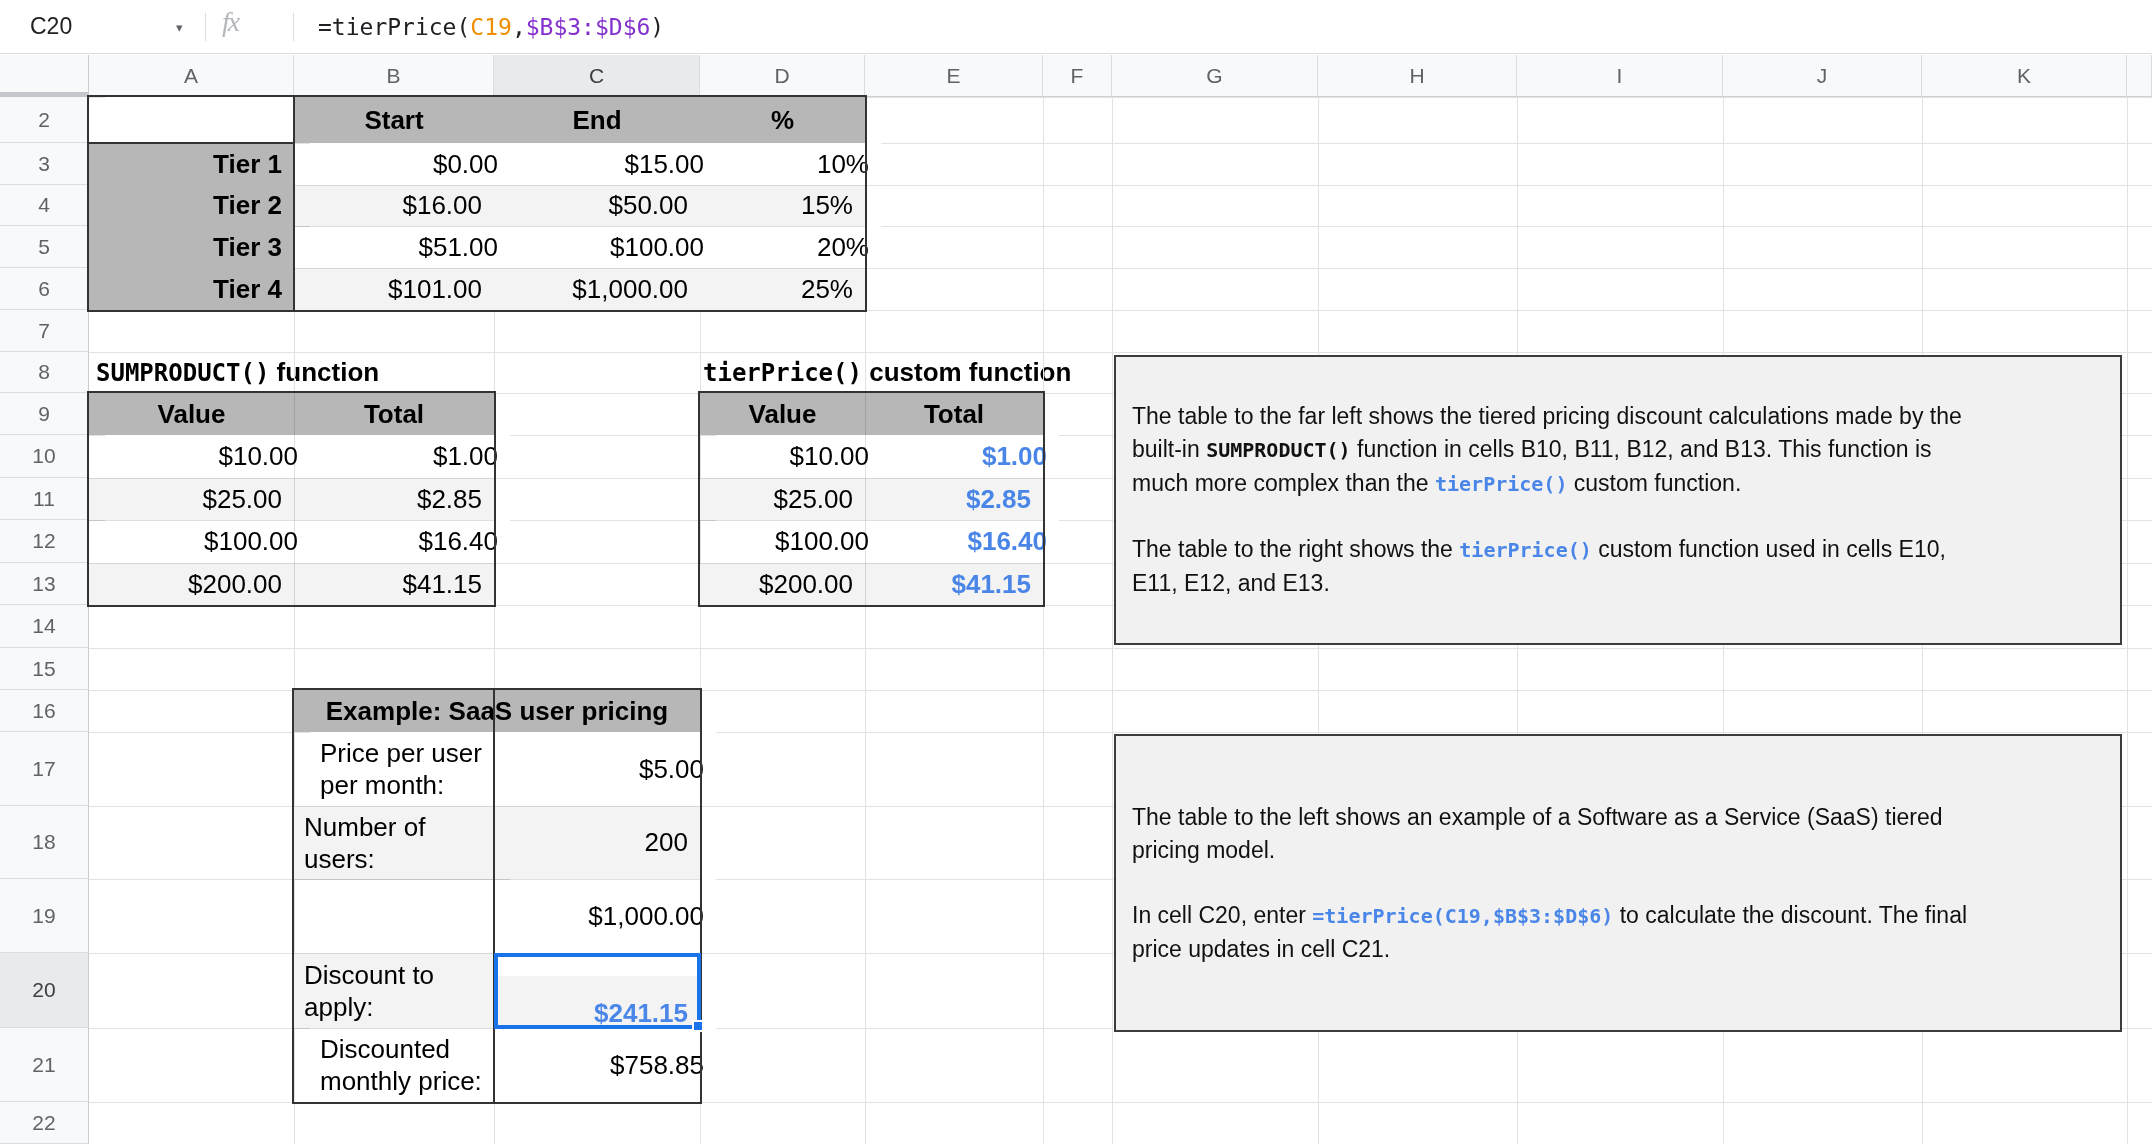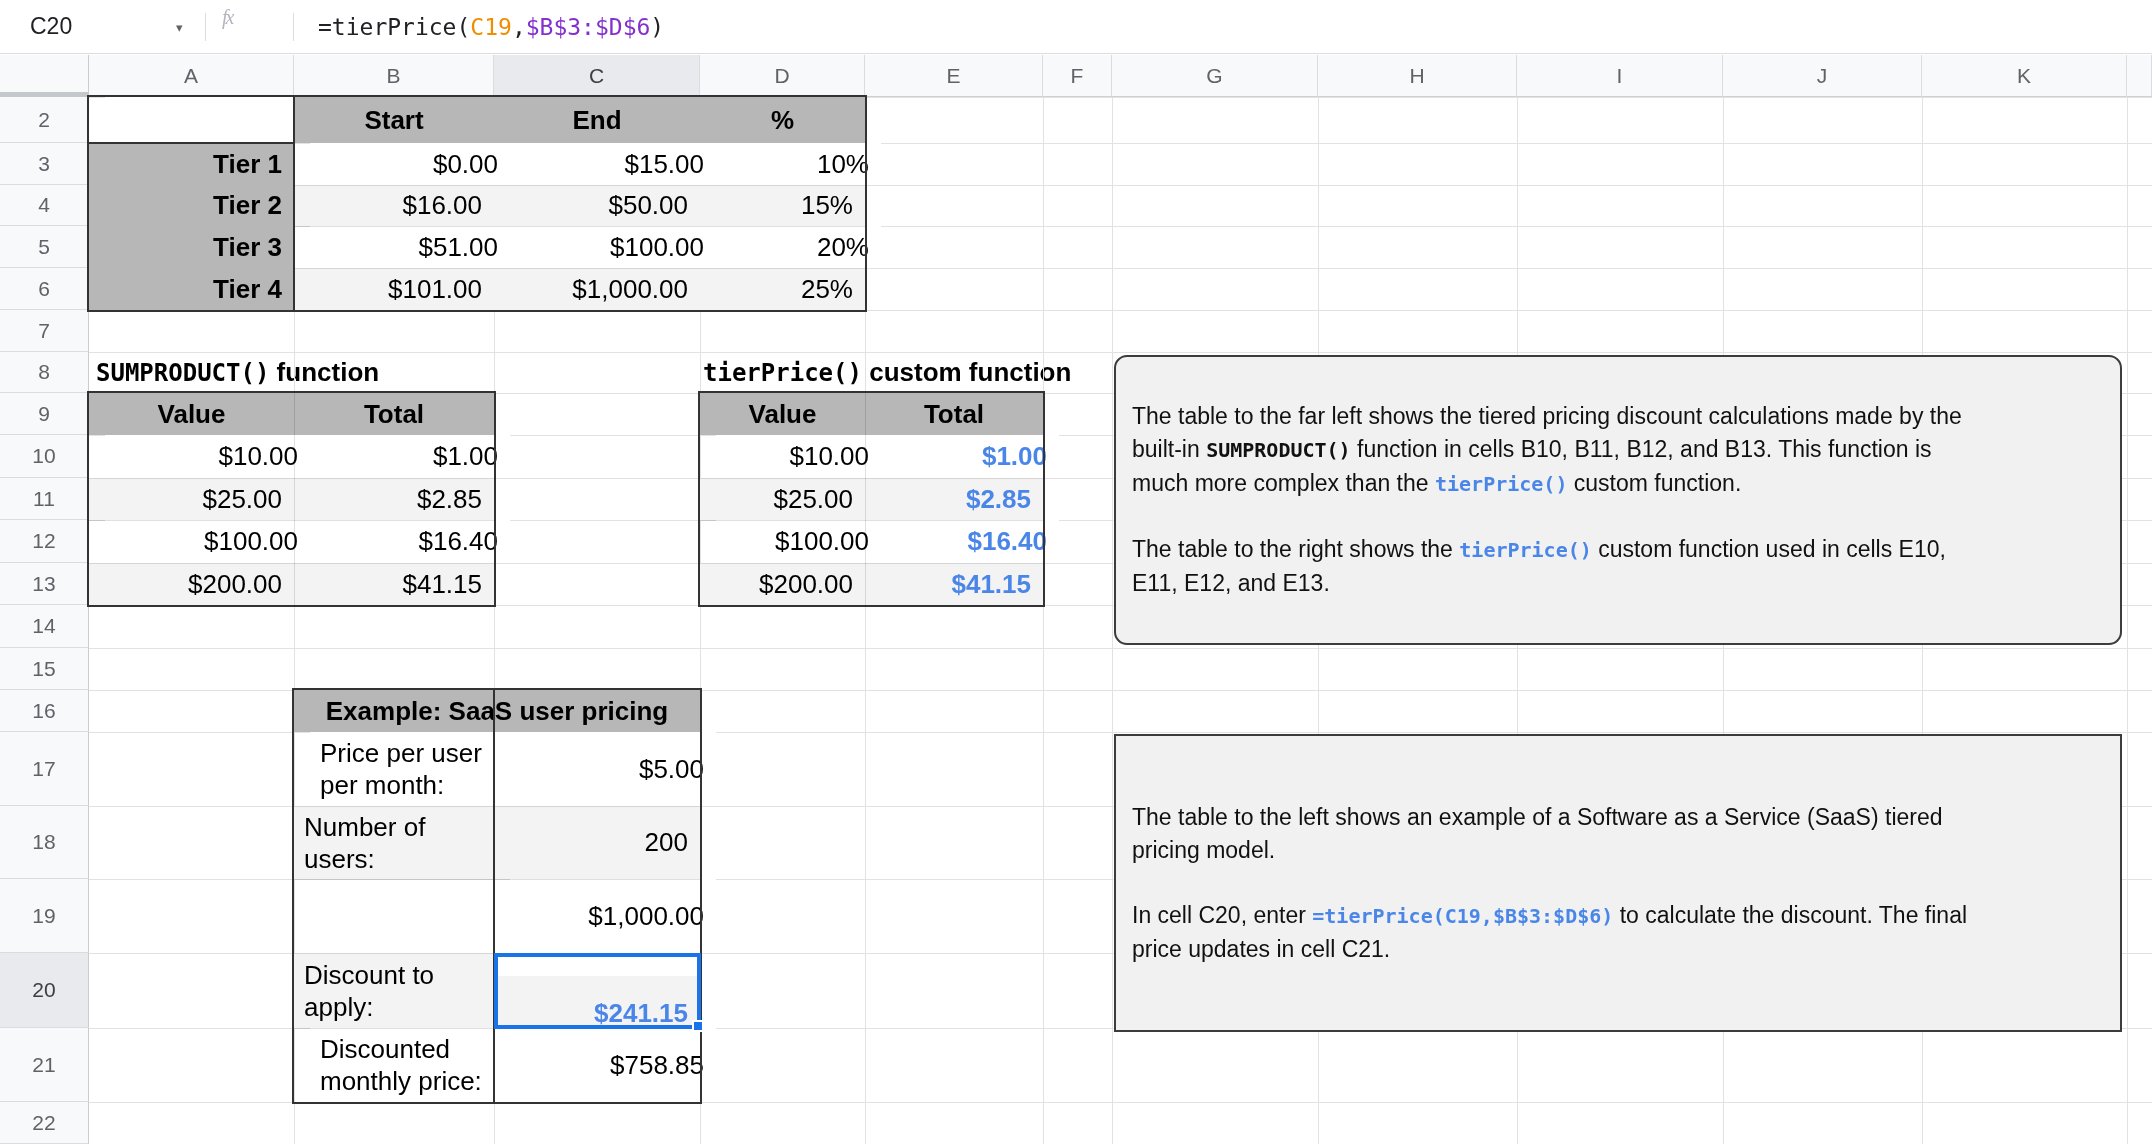--- a/index.html
+++ b/index.html
@@ -6,21 +6,21 @@
   #stage{position:relative;width:2152px;height:1144px;overflow:hidden;background:#fff;
          font-family:"Liberation Sans",sans-serif;color:#000;}
   .abs{position:absolute;box-sizing:border-box;}
   
   #formula-bar{left:0;top:0;width:2152px;height:54px;background:#fff;border-bottom:1px solid #d9dce0;}
   #name-box{left:0;top:0;width:205px;height:53px;display:flex;align-items:center;}
   #name-box-text{margin-left:30px;font-size:23px;color:#202124;}
   #name-box-arrow{position:absolute;left:176px;top:20px;font-size:13px;color:#5f6368;}
   .fbar-sep{top:13px;width:1px;height:28px;background:#dadce0;}
   #fx-icon{left:222px;top:6px;font-family:"Liberation Serif",serif;font-style:italic;
-           font-size:20px;color:#b3b6bb;letter-spacing:-2px;}
+           font-size:28px;color:#b3b6bb;letter-spacing:-2px;}
   #formula-input{left:318px;top:0;width:1800px;height:53px;display:flex;align-items:center;
                  font-family:"DejaVu Sans Mono",monospace;font-size:23px;white-space:pre;}
   .f-default{color:#202124;} .f-orange{color:#ef8e00;} .f-purple{color:#8430ce;}
   
   .colhdr{top:55px;height:42px;background:#f8f9fa;border-right:1px solid #dadce0;
           border-bottom:1px solid #cdd0d4;display:flex;align-items:center;justify-content:center;
           font-size:21px;color:#5f6368;}
   .rowhdr{left:0;width:89px;background:#f8f9fa;border-bottom:1px solid #dadce0;
           border-right:1px solid #c9ccd1;display:flex;align-items:center;justify-content:center;
           font-size:21px;color:#5f6368;}
@@ -209,21 +209,21 @@
     <div class="abs cell alt-bg lbl" style="left: 294px; top: 953px; width: 200px; height: 75px; padding-right: 14px;">Discount to apply:</div>
     <div class="abs cell alt-bg num blue-text" style="left: 494px; top: 953px; width: 206px; height: 75px; margin-top: 23px;">$241.15</div>
     <div class="abs cell white-bg lbl" style="left: 294px; top: 1028px; width: 200px; height: 74px; padding-right: 14px;">Discounted monthly price:</div>
     <div class="abs cell white-bg num" style="left: 494px; top: 1028px; width: 206px; height: 74px;">$758.85</div>
     <div class="abs inner-line" style="left: 294px; top: 806px; width: 406px; height: 1px;"></div>
     <div class="abs inner-line" style="left: 294px; top: 879px; width: 406px; height: 1px;"></div>
     <div class="abs inner-line" style="left: 294px; top: 953px; width: 406px; height: 1px;"></div>
     <div class="abs inner-line" style="left: 294px; top: 1028px; width: 406px; height: 1px;"></div>
     <div class="abs dark" style="left: 493px; top: 690px; width: 2px; height: 412px;"></div>
     <div class="abs tborder" style="left: 292px; top: 688px; width: 410px; height: 416px;"></div>
-    <div id="note-box-1" class="note-box abs" style="top:355px;height:290px;border-radius:13px;">
+    <div id="note-box-1" class="note-box abs" style="top:355px;height:290px;">
       <p><span class="">The table to the far left shows the tiered pricing discount calculations made by the</span><br><span class="">built-in </span><span class="code">SUMPRODUCT()</span><span class=""> function in cells B10, B11, B12, and B13. This function is</span><br><span class="">much more complex than the </span><span class="code blue">tierPrice()</span><span class=""> custom function.</span></p>
       <p><span class="">The table to the right shows the </span><span class="code blue">tierPrice()</span><span class=""> custom function used in cells E10,</span><br><span class="">E11, E12, and E13.</span></p>
     </div>
     <div id="note-box-2" class="note-box abs" style="top:734px;height:298px;">
       <p><span class="">The table to the left shows an example of a Software as a Service (SaaS) tiered</span><br><span class="">pricing model.</span></p>
       <p><span class="">In cell C20, enter </span><span class="code blue">=tierPrice(C19,$B$3:$D$6)</span><span class=""> to calculate the discount. The final</span><br><span class="">price updates in cell C21.</span></p>
     </div>
     <div id="sel-border" class="abs"></div>
     <div id="fill-handle" class="abs"></div>
   </div>

